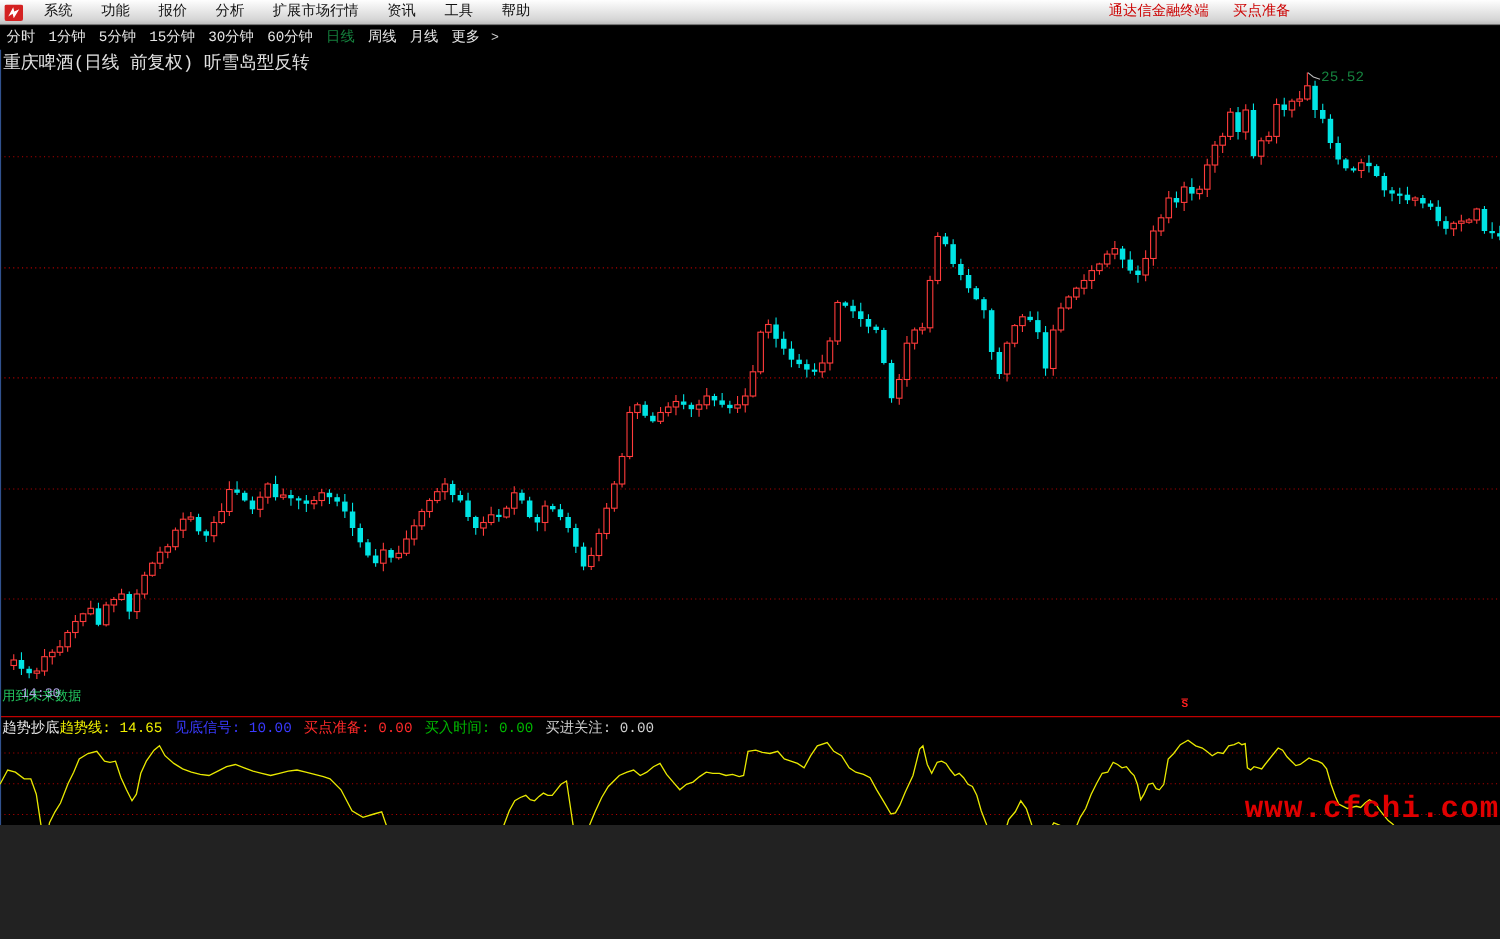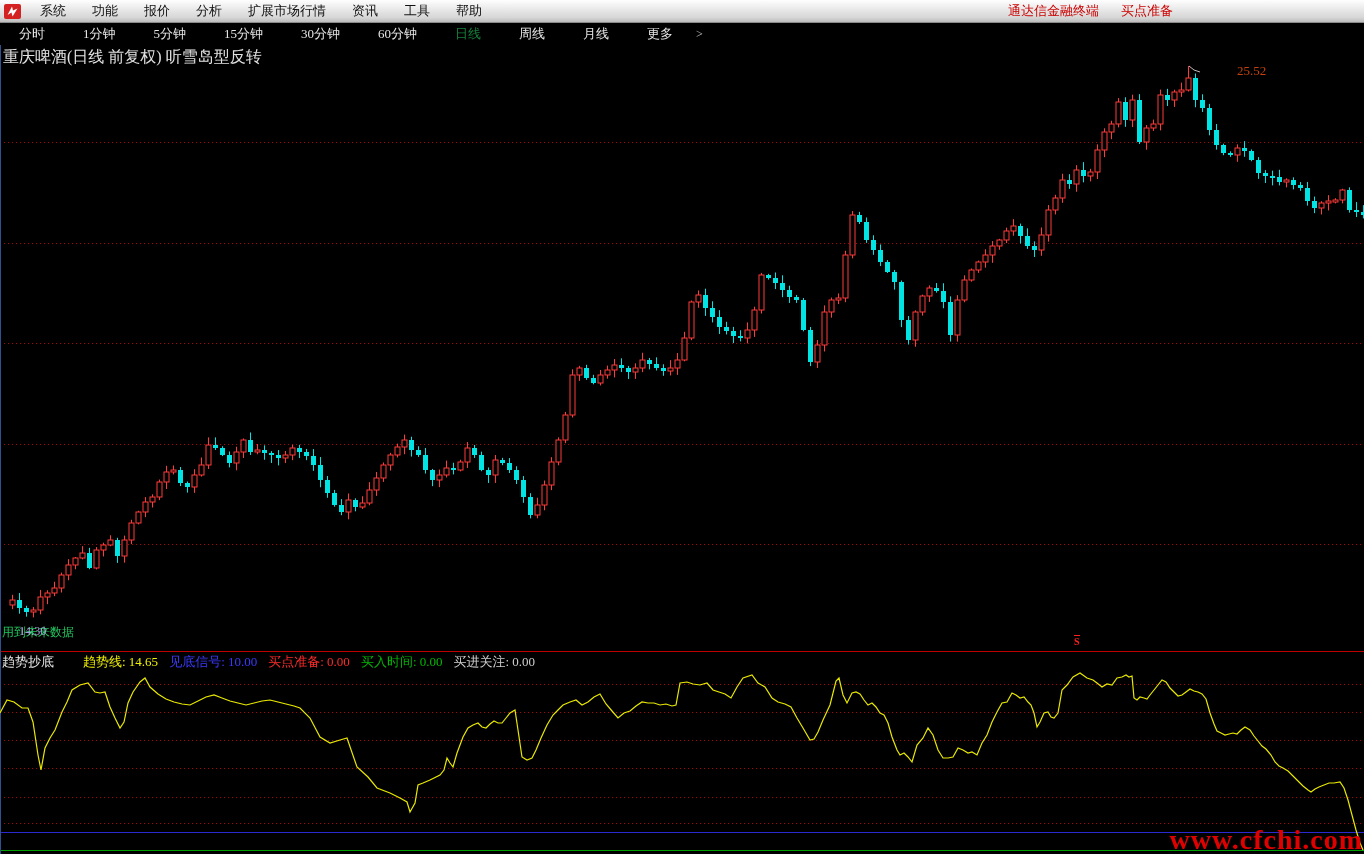--- a/index.html
+++ b/index.html
@@ -1,41 +1,41 @@
 <!DOCTYPE html>
 <html><head>
 <meta charset="utf-8">
 <style>
   html,body{margin:0;padding:0;background:#222;}
-  .window{position:relative;width:1364px;height:854px;background:#000;overflow:hidden;
-          font-family:Liberation Serif, serif;text-align:center;}
+  .window{position:relative;width:1364px;height:750px;background:#000;overflow:hidden;
+          font-family:Liberation Mono, monospace;text-align:center;}
   
   .menubar{position:absolute;left:0;top:0;width:1364px;height:22px;
            background:linear-gradient(#fefefe,#d6d6d6 80%,#bdbdbd);
            border-bottom:1px solid #8a8a8a;display:flex;align-items:center;}
   .logo{width:17px;height:15px;margin:0 6px 0 4px;display:inline-block;}
   .menu-item{display:inline-block;padding:0 13px;font-size:13px;color:#111;
              line-height:22px;cursor:default;}
   .menu-right{position:absolute;left:1008px;top:0;line-height:22px;font-size:13px;
               color:#cc0000;display:flex;gap:22px;}
   
   .toolbar{position:absolute;left:0;top:23px;width:1364px;height:22px;background:#000;
            display:flex;align-items:center;}
-  .tb-item{display:inline-block;padding:0 19px;font-size:13px;color:#e6e6e6;line-height:22px;}
+  .tb-item{display:inline-block;padding:0 6px;font-size:13px;color:#e6e6e6;line-height:22px;}
   .tb-item.active{color:#15803d;}
   .tb-arrow{color:#cfcfcf;font-size:12px;padding-left:4px;}
   
   #chart-svg{position:absolute;left:0;top:0;width:1364px;height:854px;}
   .chart-title{position:absolute;left:3px;top:47px;font-size:16px;color:#e2e2e2;}
-  .peak-label{position:absolute;left:1201px;top:63px;font-size:13px;color:#c2410c;margin-left:36px;}
+  .peak-label{position:absolute;left:1201px;top:63px;font-size:13px;color:#15803d;}
   .overlap-note{position:absolute;left:2px;top:624px;font-size:12px;color:#22c55e;}
   .overlap-time{position:absolute;left:19px;top:624px;font-size:12px;color:#c4b5fd;opacity:.85;}
   .sell-marker{position:absolute;left:1074px;top:635px;color:#ff2020;font-size:10px;
                font-weight:bold;border-top:1px dashed #ff2020;padding-top:1px;line-height:10px;}
-  .panel-header{position:absolute;left:2px;top:653px;height:18px;display:flex;gap:29px;
+  .panel-header{position:absolute;left:2px;top:653px;height:18px;display:flex;gap:0;
                 font-size:13px;line-height:18px;white-space:nowrap;}
   .ind-name{color:#e8e8e8;}
   .watermark{position:absolute;right:1px;bottom:-2px;font-size:28px;font-weight:bold;
              color:#e00000;letter-spacing:1px;z-index:5;}
 </style>
 </head>
 <body>
 
 <div class="window">
 

